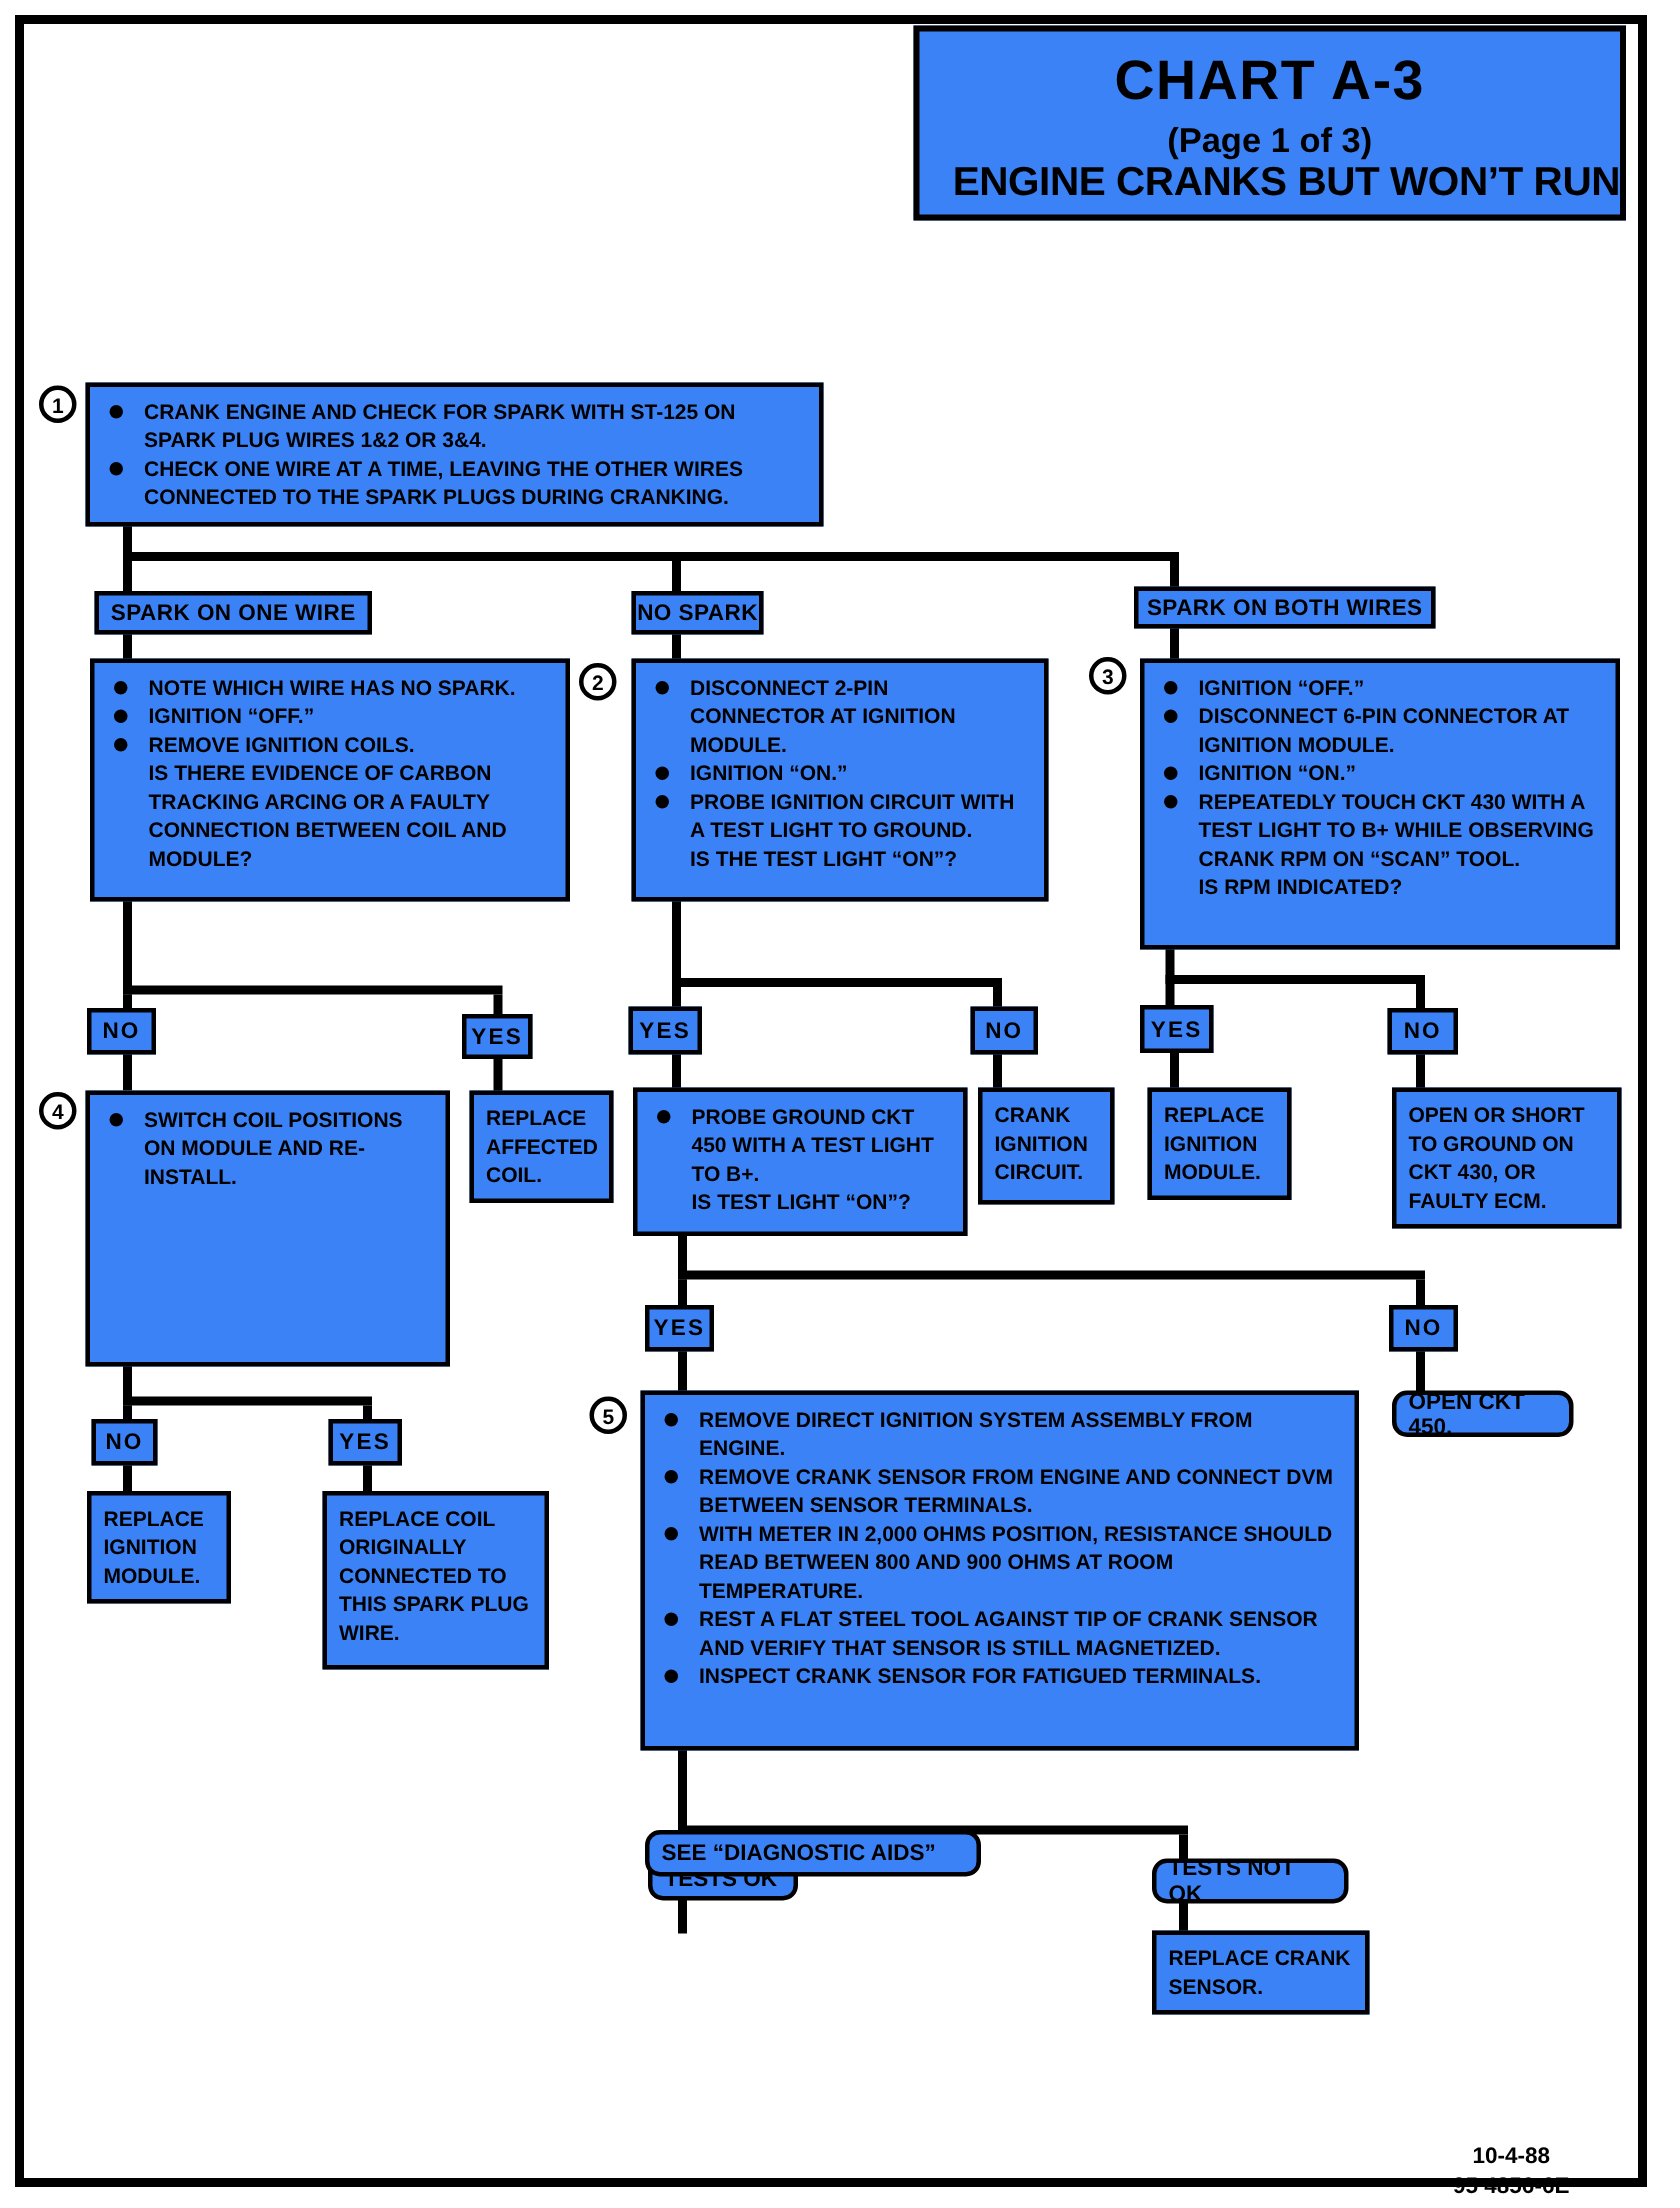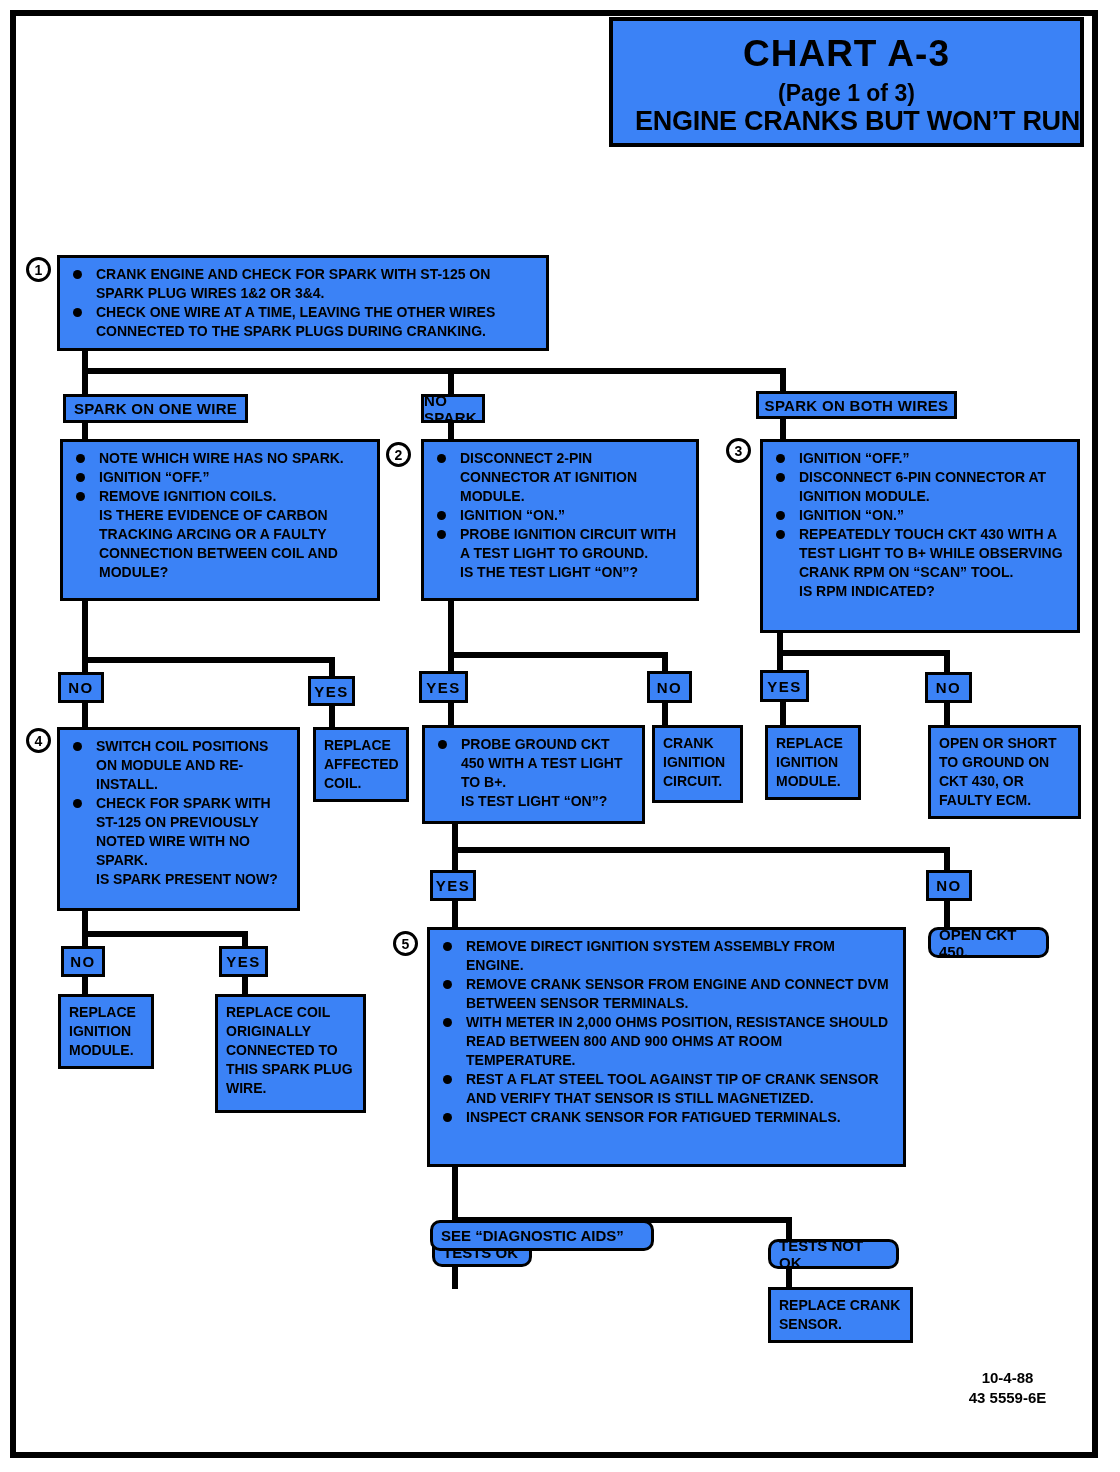--- a/index.html
+++ b/index.html
@@ -24,21 +24,21 @@
   .center { display:flex; align-items:center; justify-content:center; }
   .label  { font-size:15px; letter-spacing:0.3px; }
   .decision { font-size:15px; letter-spacing:1.5px; }
   .txt   { padding:6px 8px; font-size:14px; line-height:19px; white-space:pre-line; }
   .single { display:flex; align-items:center; padding:0 8px; font-size:15px;border-radius:10px; }
   .title-box { left:609px; top:17px; width:475px; height:130px; border-width:4px;
                text-align:center; }
   .t1 { font-size:37px; line-height:42px; letter-spacing:1px; margin-top:12px; }
   .t2 { font-size:23px; line-height:26px; margin-top:5px; }
   .t3 { font-size:27px; line-height:30px; letter-spacing:-0.3px;text-align:right; }
-  .footer { position:absolute; left:945px; top:1368px; width:125px;
+  .footer { position:absolute; left:945px; top:1428px; width:125px;
             text-align:center; font-size:15px; line-height:20px; z-index:2; }
 </style>
 </head>
 <body>
 
 <div id="page">
 
   <div class="frame"></div>
 
   <div class="box title-box">
@@ -107,21 +107,21 @@
   <div class="circle" style="left:393px;top:931px">5</div>
 
   <div class="box" style="left:57px;top:255px;width:492px;min-height:93px">
     <ul class="bullets">
       <li>CRANK ENGINE AND CHECK FOR SPARK WITH ST-125 ON SPARK PLUG WIRES 1&amp;2 OR 3&amp;4.</li>
       <li>CHECK ONE WIRE AT A TIME, LEAVING THE OTHER WIRES CONNECTED TO THE SPARK PLUGS DURING CRANKING.</li>
     </ul>
   </div>
 
   <div class="box center label" style="left:63px;top:394px;width:185px;height:29px">SPARK ON ONE WIRE</div>
-  <div class="box center label" style="left:421px;top:394px;width:64px;height:29px">NO SPARK</div>
+  <div class="box center label" style="left:421px;top:394px;width:88px;height:29px">NO SPARK</div>
   <div class="box center label" style="left:756px;top:391px;width:201px;height:28px">SPARK ON BOTH WIRES</div>
 
   <div class="box" style="left:60px;top:439px;width:320px;min-height:162px">
     <ul class="bullets">
       <li>NOTE WHICH WIRE HAS NO SPARK.</li>
       <li>IGNITION “OFF.”</li>
       <li>REMOVE IGNITION COILS.
 IS THERE EVIDENCE OF CARBON TRACKING ARCING OR A FAULTY CONNECTION BETWEEN COIL AND MODULE?</li>
     </ul>
   </div>
@@ -146,22 +146,20 @@
   <div class="box center decision" style="left:58px;top:672px;width:46px;height:31px">NO</div>
   <div class="box center decision" style="left:308px;top:676px;width:47px;height:30px">YES</div>
   <div class="box center decision" style="left:419px;top:671px;width:49px;height:32px">YES</div>
   <div class="box center decision" style="left:647px;top:671px;width:45px;height:32px">NO</div>
   <div class="box center decision" style="left:760px;top:670px;width:49px;height:32px">YES</div>
   <div class="box center decision" style="left:925px;top:672px;width:47px;height:31px">NO</div>
 
   <div class="box" style="left:57px;top:727px;width:243px;min-height:184px">
     <ul class="bullets">
       <li>SWITCH COIL POSITIONS ON MODULE AND RE-INSTALL.</li>
-      <li>CHECK FOR SPARK WITH ST-125 ON PREVIOUSLY NOTED WIRE WITH NO SPARK.
-IS SPARK PRESENT NOW?</li>
     </ul>
   </div>
   <div class="box txt" style="left:313px;top:727px;width:96px;min-height:70px">REPLACE AFFECTED COIL.</div>
   <div class="box" style="left:422px;top:725px;width:223px;min-height:99px">
     <ul class="bullets">
       <li>PROBE GROUND CKT 450 WITH A TEST LIGHT TO B+.
 IS TEST LIGHT “ON”?</li>
     </ul>
   </div>
   <div class="box txt" style="left:652px;top:725px;width:91px;min-height:78px">CRANK IGNITION CIRCUIT.</div>
@@ -187,16 +185,16 @@
   <div class="box txt" style="left:58px;top:994px;width:96px;min-height:70px">REPLACE IGNITION MODULE.</div>
   <div class="box txt" style="left:215px;top:994px;width:151px;min-height:119px">REPLACE COIL ORIGINALLY CONNECTED TO THIS SPARK PLUG WIRE.</div>
 
   <div class="box single" style="left:432px;top:1237px;width:100px;height:30px">TESTS OK</div>
   <div class="box single" style="left:768px;top:1239px;width:131px;height:30px">TESTS NOT OK</div>
   <div class="box single" style="left:430px;top:1220px;width:224px;height:31px">SEE “DIAGNOSTIC AIDS”</div>
   <div class="box txt" style="left:768px;top:1287px;width:145px;min-height:48px">REPLACE CRANK SENSOR.</div>
 
   <div class="footer">
     <div>10-4-88</div>
-    <div>43 5559-6E</div>
+    <div>95 4856-6E</div>
   </div>
 
 </div>
 
 </body></html>

